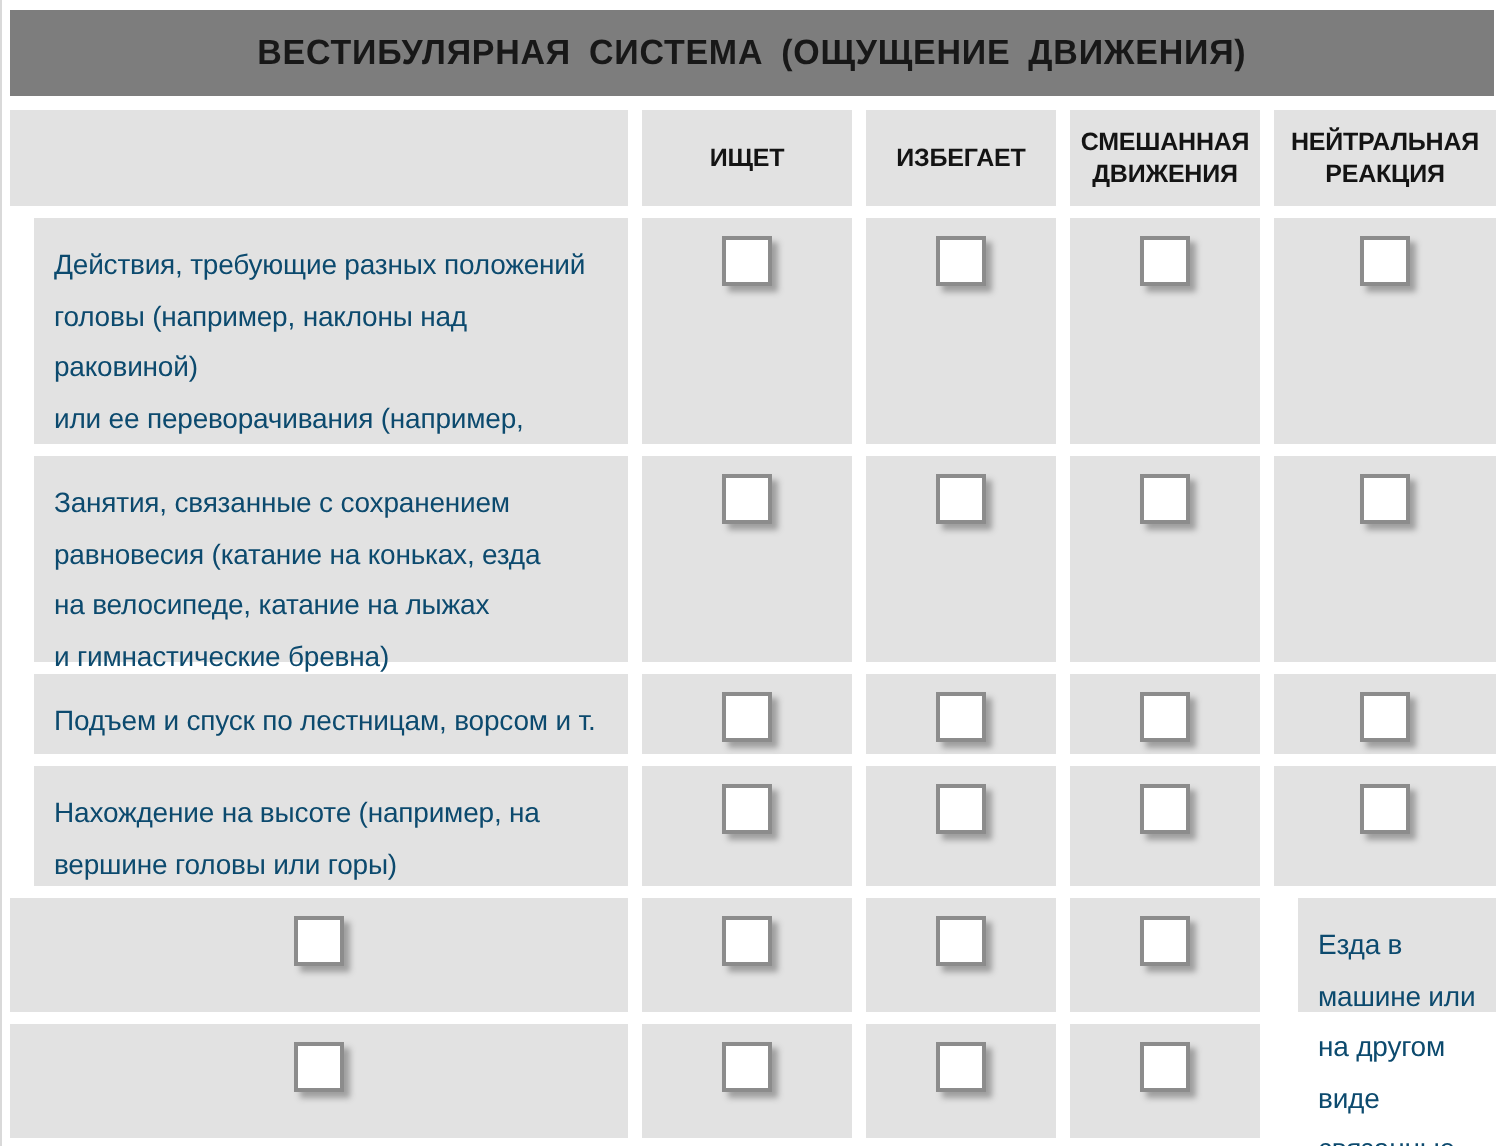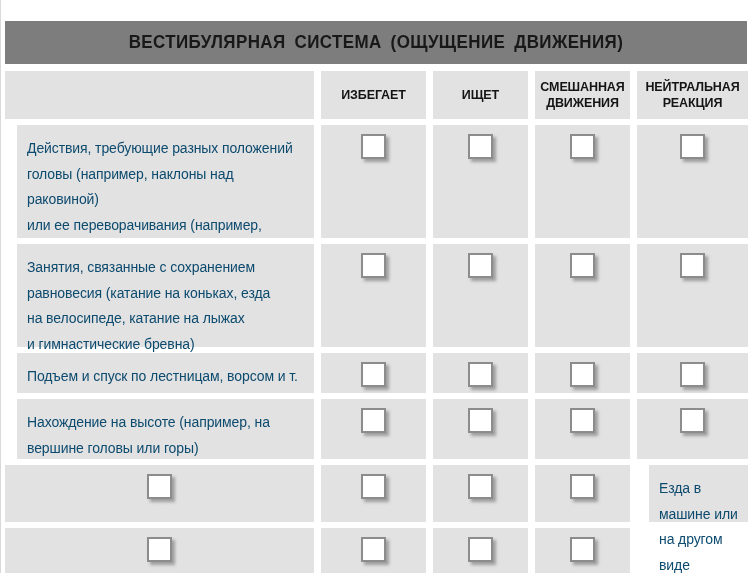--- a/index.html
+++ b/index.html
@@ -13,21 +13,20 @@
     border-left: 1px solid #d9d9d9;
     overflow: hidden;
   }
   .title-bar {
     height: 43px;
     background: #7d7d7d;
     display: flex;
     align-items: center;
     justify-content: center;
     margin-bottom: 7px;
-    margin-top: 16px;
   }
   .title-bar .title-text {
     font-weight: bold;
     font-size: 17.5px;
     letter-spacing: 0.4px;
     word-spacing: 4px;
     color: #181818;
     transform: scaleX(0.97);
   }
   .grid {
@@ -75,22 +74,22 @@
 </head>
 <body>
 
 <div class="title-bar">
   <span class="title-text">ВЕСТИБУЛЯРНАЯ СИСТЕМА (ОЩУЩЕНИЕ ДВИЖЕНИЯ)</span>
 </div>
 
 <div class="grid">
 
   <div class="cell head"></div>
+  <div class="cell head">ИЩЕТ</div>
   <div class="cell head">ИЗБЕГАЕТ</div>
-  <div class="cell head">ИЩЕТ</div>
   <div class="cell head">СМЕШАННАЯ
 ДВИЖЕНИЯ</div>
   <div class="cell head">НЕЙТРАЛЬНАЯ
 РЕАКЦИЯ</div>
 
   <div class="cell desc">Действия, требующие разных положений
 головы (например, наклоны над раковиной)
 или ее переворачивания (например, сальто,
 висение на ногах)</div>
   <div class="cell boxcell">

